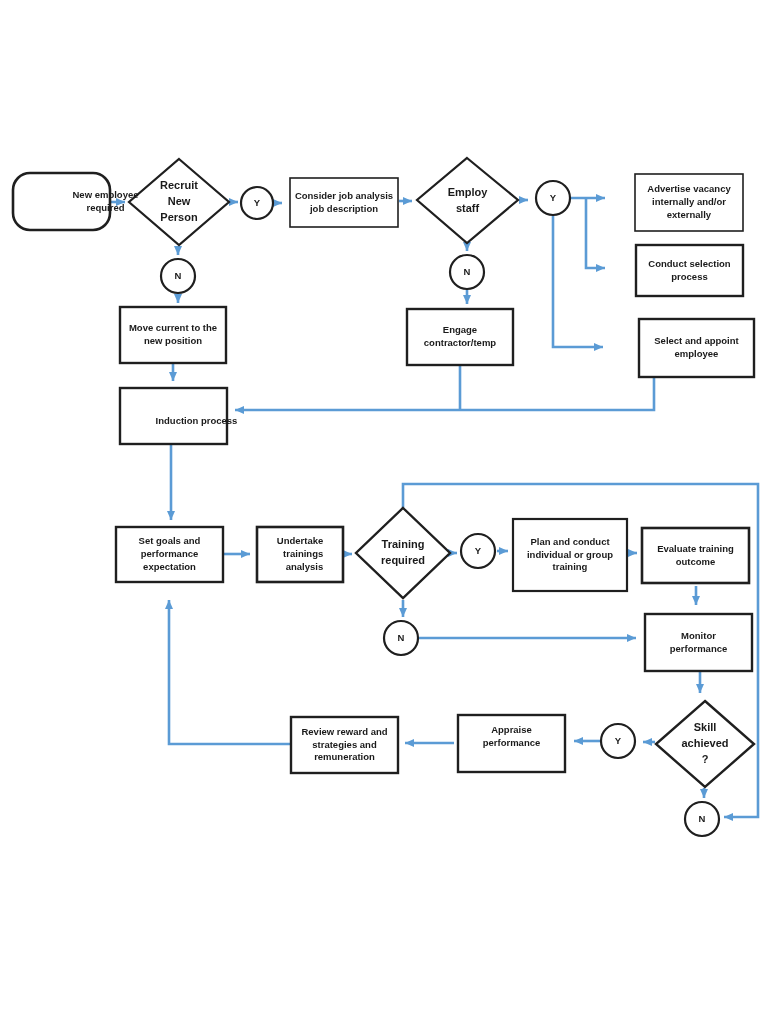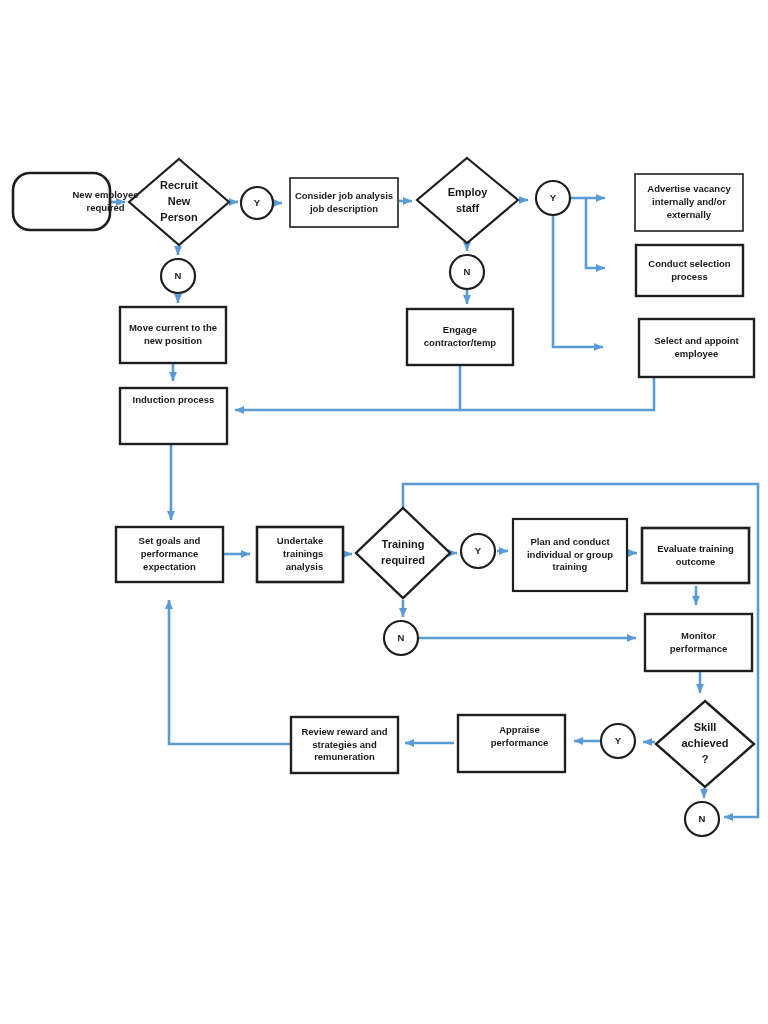--- a/index.html
+++ b/index.html
@@ -116,40 +116,40 @@
 internally and/or
 externally</div>
   <div class="lbl box-lbl" style="left:636px;top:245px;width:107px;height:51px;border-radius:9px;">Conduct selection
 process</div>
   <div class="lbl box-lbl" style="left:639px;top:319px;width:115px;height:58px;">Select and appoint
 employee</div>
   <div class="lbl box-lbl" style="left:120px;top:307px;width:106px;height:56px;">Move current to the
 new position</div>
   <div class="lbl box-lbl" style="left:407px;top:309px;width:106px;height:56px;">Engage
 contractor/temp</div>
-  <div class="lbl box-lbl" style="left:120px;top:372px;width:107px;height:56px;">Induction process</div>
+  <div class="lbl box-lbl" style="left:120px;top:393px;width:107px;height:56px;padding-left:23px;">Induction process</div>
   <div class="lbl box-lbl" style="left:116px;top:527px;width:107px;height:55px;">Set goals and
 performance
 expectation</div>
   <div class="lbl box-lbl" style="left:257px;top:527px;width:86px;height:55px;text-align:right;">Undertake
 trainings
 analysis</div>
   <div class="lbl dia-lbl" style="left:363px;top:523px;width:80px;height:60px;">Training
 required</div>
   <div class="lbl box-lbl" style="left:513px;top:519px;width:114px;height:72px;">Plan and conduct
 individual or group
 training</div>
   <div class="lbl box-lbl" style="left:642px;top:528px;width:107px;height:55px;">Evaluate training
 outcome</div>
   <div class="lbl box-lbl" style="left:645px;top:614px;width:107px;height:57px;">Monitor
 performance</div>
   <div class="lbl dia-lbl" style="left:665px;top:711px;width:80px;height:66px;">Skill
 achieved
 ?</div>
-  <div class="lbl box-lbl" style="left:458px;top:715px;width:107px;height:44px;margin-left:8px;">Appraise
+  <div class="lbl box-lbl" style="left:458px;top:715px;width:107px;height:44px;">Appraise
 performance</div>
   <div class="lbl box-lbl" style="left:291px;top:717px;width:107px;height:56px;">Review reward and
 strategies and
 remuneration</div>
 
   <div class="lbl cir-lbl" style="left:241px;top:187px;width:32px;height:32px;">Y</div>
   <div class="lbl cir-lbl" style="left:161px;top:259px;width:34px;height:34px;">N</div>
   <div class="lbl cir-lbl" style="left:536px;top:181px;width:34px;height:34px;">Y</div>
   <div class="lbl cir-lbl" style="left:450px;top:255px;width:34px;height:34px;">N</div>
   <div class="lbl cir-lbl" style="left:461px;top:534px;width:34px;height:34px;">Y</div>

